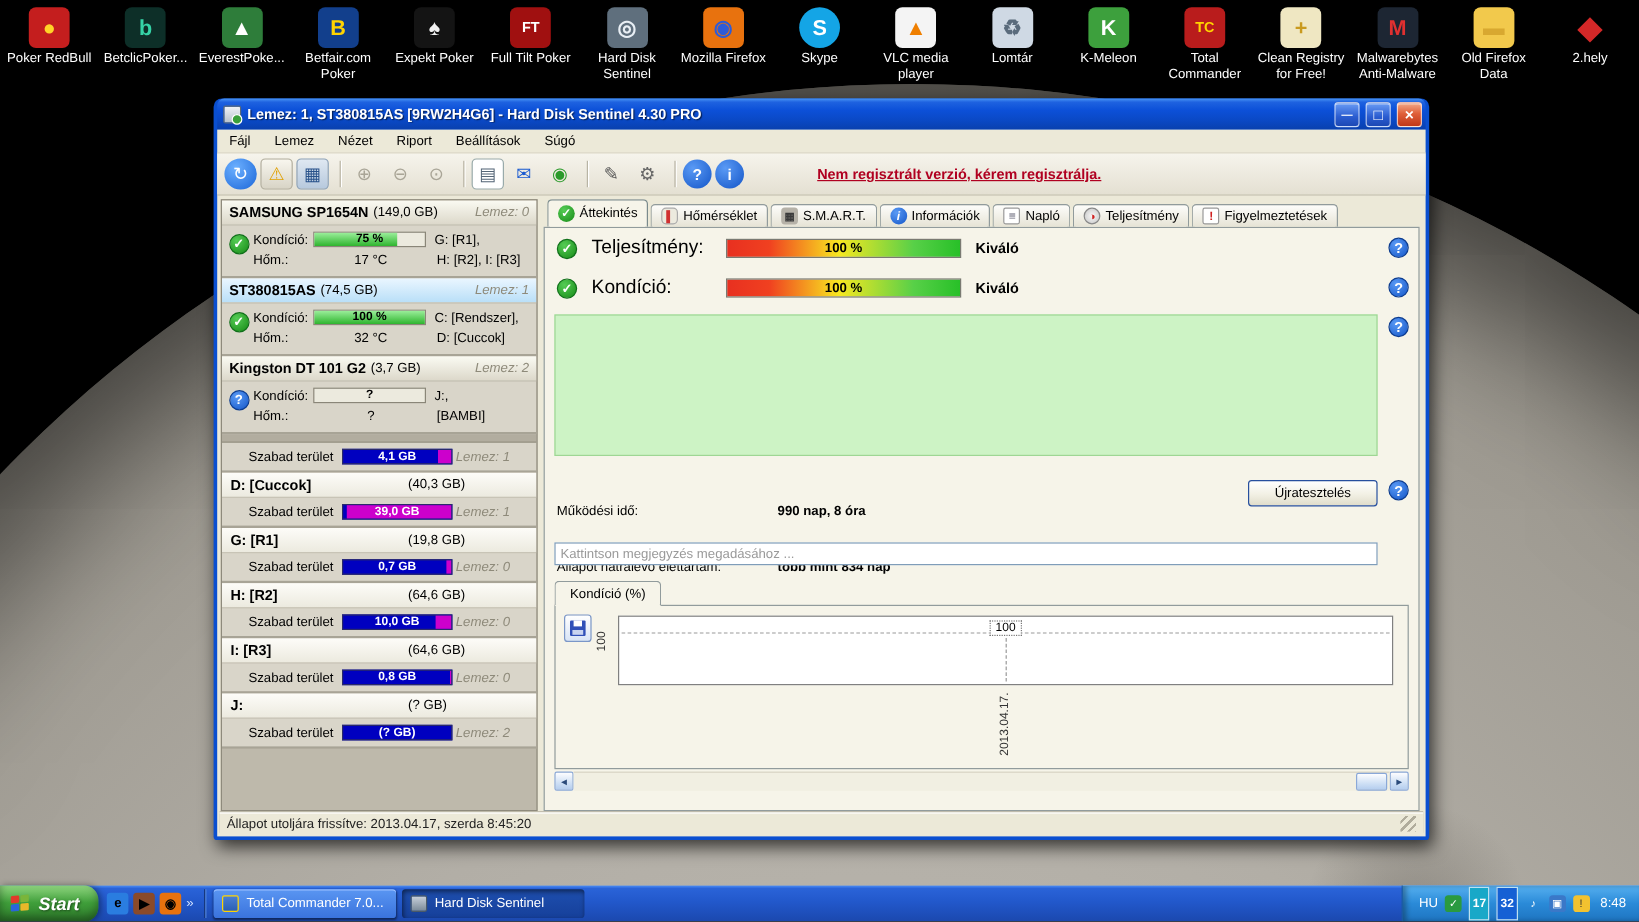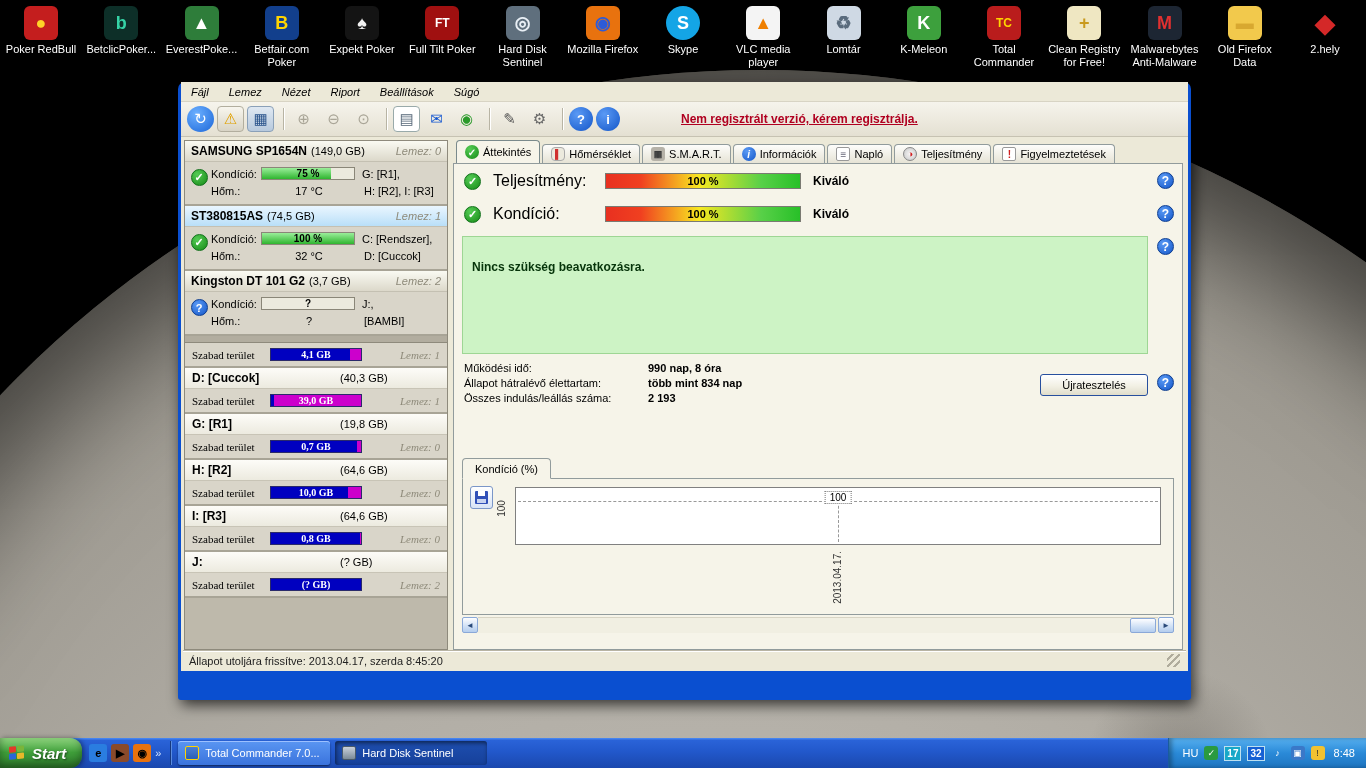--- a/index.html
+++ b/index.html
@@ -42,21 +42,21 @@
   .tb-title { flex:1; color:#fff; font-weight:bold; font-size:12px; white-space:nowrap; overflow:hidden;
     text-shadow:1px 1px 1px rgba(0,0,0,.6); }
   .wbtn { width:21px; height:21px; border-radius:3px; border:1px solid rgba(255,255,255,.65);
     color:#fff; font-size:13px; line-height:19px; text-align:center; font-weight:bold;
     background:linear-gradient(#6a9cf5,#2a5cd0 60%,#1c48b4); box-shadow:inset 0 1px 0 rgba(255,255,255,.5); }
   .wbtn.cls { background:linear-gradient(#f2a988,#e0603a 45%,#c03818); }
   .client { position:relative; height:589px; background:#ece9d8; }
 
   .menubar { height:20px; display:flex; align-items:center; gap:20px; padding:0 10px;
     font-size:11px; border-bottom:1px solid #d8d4c4; }
-  .mi { cursor:default;font-style:italic; }
+  .mi { cursor:default; }
 
   .toolbar { height:35px; display:flex; align-items:center; padding:0 6px;
     background:linear-gradient(#f6f4ec,#e4e0d2); border-bottom:1px solid #c6c2b2; }
   .tbb { width:27px; height:26px; margin-right:3px; display:flex; align-items:center; justify-content:center;
     font-size:15px; border-radius:4px; color:#555; }
   .tb0 { background:radial-gradient(circle at 35% 30%,#6cb0ff,#1b66d8); color:#fff; border-radius:50%; }
   .tb1 { background:linear-gradient(#f8f6ee,#d8d4c6); border:1px solid #b2ae9e; color:#dia; color:#e0a000; }
   .tb2 { background:linear-gradient(#dfe8f2,#b7c9dd); border:1px solid #8aa0b8; color:#27518a; }
   .tbb.dis { color:#a9a597; }
   .tb6 { background:#fff; border:1px solid #9aa; color:#567; }
@@ -88,21 +88,21 @@
   .cbar .txt { position:absolute; inset:0; text-align:center; font-size:10px; font-weight:bold; line-height:12px; }
   .tmp { width:96px; text-align:center; flex:0 0 auto; }
   .dk-row .drv { margin-left:7px; white-space:nowrap; }
 
   .gap { height:7px; background:#b2ad9f; border-bottom:1px solid #8e8a7c; }
   .pt { background:#d9d5c9; border-bottom:2px solid #a8a496; }
   .pt-h { height:21px; display:flex; align-items:center; padding:0 7px;
     background:linear-gradient(#fdfcf8,#eceadf); border-bottom:1px solid #c8c4b6; }
   .pt-h .nm { font-weight:bold; font-size:12px; width:148px; }
   .pt-h .sz { }
-  .pt-b { display:flex; align-items:center; height:23px; padding:0 7px;font-family:Liberation Serif, serif; }
+  .pt-b { display:flex; align-items:center; height:23px; padding:0 22px; }
   .pt-b .lbl { width:78px; }
   .fbar { position:relative; width:92px; height:13px; background:#0000c0; border:1px solid #2a2a6a; flex:0 0 auto; }
   .fbar .free { position:absolute; right:0; top:0; bottom:0; background:#cc00cc; }
   .fbar .txt { position:absolute; inset:0; color:#fff; font-weight:bold; font-size:10px;
     text-align:center; line-height:12px; }
   .pt-b .lz { margin-left:auto; font-style:italic; color:#8e8a7a; }
 
   .okc, .unk { width:17px; height:17px; border-radius:50%; color:#fff; font-weight:bold; font-size:11px;
     display:inline-flex; align-items:center; justify-content:center; border:1px solid #10701a; flex:0 0 auto;
     background:radial-gradient(circle at 35% 30%,#55cc55,#168a16); }
@@ -141,21 +141,21 @@
     background:radial-gradient(circle at 35% 30%,#5a9af5,#1456c8); border:1px solid #0c3c90;
     color:#fff; font-weight:bold; font-size:12px; display:flex; align-items:center; justify-content:center; }
   .q::before { content:"?"; }
   .q1 { top:8px; } .q2 { top:41px; } .q3 { top:74px; } .q4 { top:210px; }
 
   .greenbox { position:absolute; left:8px; right:34px; top:72px; height:118px;
     background:#cdf3c5; border:1px solid #9ed694; padding:7px 9px; font-size:12px; color:#06340a; }
   .greenbox .p2 { font-weight:bold; margin-top:16px; }
 
   .stats { position:absolute; left:10px; top:198px; }
-  .srow { height:15px; display:flex; }
+  .srow { height:15px; display:flex;margin-top:32px; }
   .srow .sl { width:184px; }
   .srow .sv { font-weight:bold; }
 
   .xpbtn { background:linear-gradient(#ffffff,#f2f0e4 55%,#e0ddcb); border:1px solid #274f9e;
     border-radius:3px; font-size:11px; font-family:"Liberation Sans",sans-serif; }
   .retest { position:absolute; right:34px; top:210px; width:108px; height:22px; }
 
   .comment { position:absolute; left:8px; right:34px; top:262px; height:19px; border:1px solid #7f9db9;
     background:#fff; font-size:11px; padding:0 4px; font-family:"Liberation Sans",sans-serif; width:auto; }
   .comment::placeholder { color:#9a9a9a; }
@@ -214,21 +214,21 @@
     display:flex; align-items:center; gap:6px; padding:0 7px;
     background:linear-gradient(#5a96f2,#3a73dd); box-shadow:inset 0 1px 0 #9cc0ff, 0 1px 2px rgba(0,0,0,.5);
     white-space:nowrap; overflow:hidden; }
   .taskbtn.active { background:linear-gradient(#1e4fb0,#16409a); box-shadow:inset 1px 2px 4px rgba(0,0,0,.55); }
   .tkic { width:14px; height:14px; border-radius:2px; flex:0 0 auto; }
   .tkic.tc { background:linear-gradient(#4a7fd4,#2a5fb4); border:1px solid #ffd400; }
   .tkic.hd { background:linear-gradient(#c8d0da,#7a8a98); border:1px solid #4a5a68; }
   .tray { margin-left:auto; height:30px; display:flex; align-items:center; gap:6px; padding:0 11px 0 13px;
     color:#fff; font-size:11px; background:linear-gradient(#57b0f0,#2a8ad8 50%,#1e74c0);
     border-left:1px solid #1a5c9c; box-shadow:inset 3px 0 4px rgba(0,0,0,.3); }
-  .tmpb { min-width:17px; height:15px; padding:0 2px; display:flex; align-items:center; justify-content:center;
+  .tmpb { min-width:17px; height:15px; padding:13px 2px; display:flex; align-items:center; justify-content:center;
     font-size:10px; font-weight:bold; color:#fff; border:1px solid #bde0f0; }
   .tmpb.t1 { background:#18a8c8; } .tmpb.t2 { background:#1560d4; }
   .tricon { width:14px; height:14px; border-radius:3px; display:flex; align-items:center;
     justify-content:center; font-size:9px; color:#fff; }
   .clock { margin-left:3px; }
 </style>
 </head>
 <body>
 
 <div class="screen">
@@ -333,20 +333,27 @@
       </div>
     <div class="di">
         <div class="ic" style="box-shadow: none; font-size: 26px; background: transparent;">
           <span style="color: rgb(212, 40, 40);">◆</span>
         </div>
         <div class="lb">2.hely</div>
       </div>
   </div>
 
   <div class="window">
+    <div class="titlebar">
+      <span class="tb-ic"></span>
+      <span class="tb-title">Lemez: 1, ST380815AS [9RW2H4G6]  -  Hard Disk Sentinel 4.30 PRO</span>
+      <span class="wbtn">─</span>
+      <span class="wbtn">□</span>
+      <span class="wbtn cls">×</span>
+    </div>
     <div class="client">
 
       <div class="menubar">
         <span class="mi">Fájl</span>
         <span class="mi">Lemez</span>
         <span class="mi">Nézet</span>
         <span class="mi">Riport</span>
         <span class="mi">Beállítások</span>
         <span class="mi">Súgó</span>
       </div>
@@ -590,40 +597,40 @@
                 <span class="txt">100 %</span>
               </span>
             <span class="rating">Kiváló</span>
           </div>
           <span class="q q1"></span>
           <span class="q q2"></span>
           <span class="q q3"></span>
           <span class="q q4"></span>
 
           <div class="greenbox">
-            <div class="p2">Nincs szükség beavatkozásra.</div>
           </div>
 
           <div class="stats">
             <div class="srow">
                 <span class="sl">Működési idő:</span>
                 <span class="sv">990 nap, 8 óra</span>
               </div>
             <div class="srow">
                 <span class="sl">Állapot hátralévő élettartam:</span>
                 <span class="sv">több mint 834 nap</span>
               </div>
             <div class="srow">
                 <span class="sl">Összes indulás/leállás száma:</span>
                 <span class="sv">2 193</span>
               </div>
           </div>
 
           <button class="xpbtn retest">Újratesztelés</button>
 
+          <input class="comment" placeholder="Kattintson megjegyzés megadásához ..." style="">
 
           <div class="subtab">Kondíció (%)</div>
           <div class="chartbox">
             <div class="savebtn">
                 <span class="floppy"></span>
               </div>
             <span class="ylab">100</span>
             <div class="plot">
               <div class="hline"></div>
               <div class="vline"></div>

